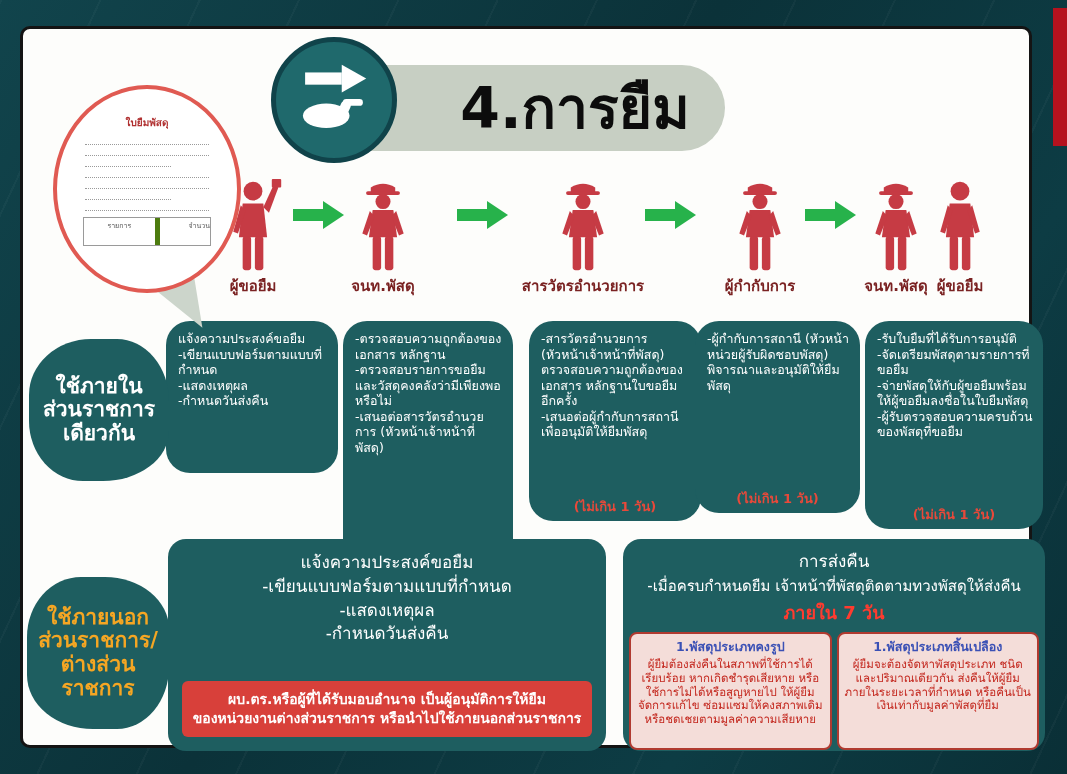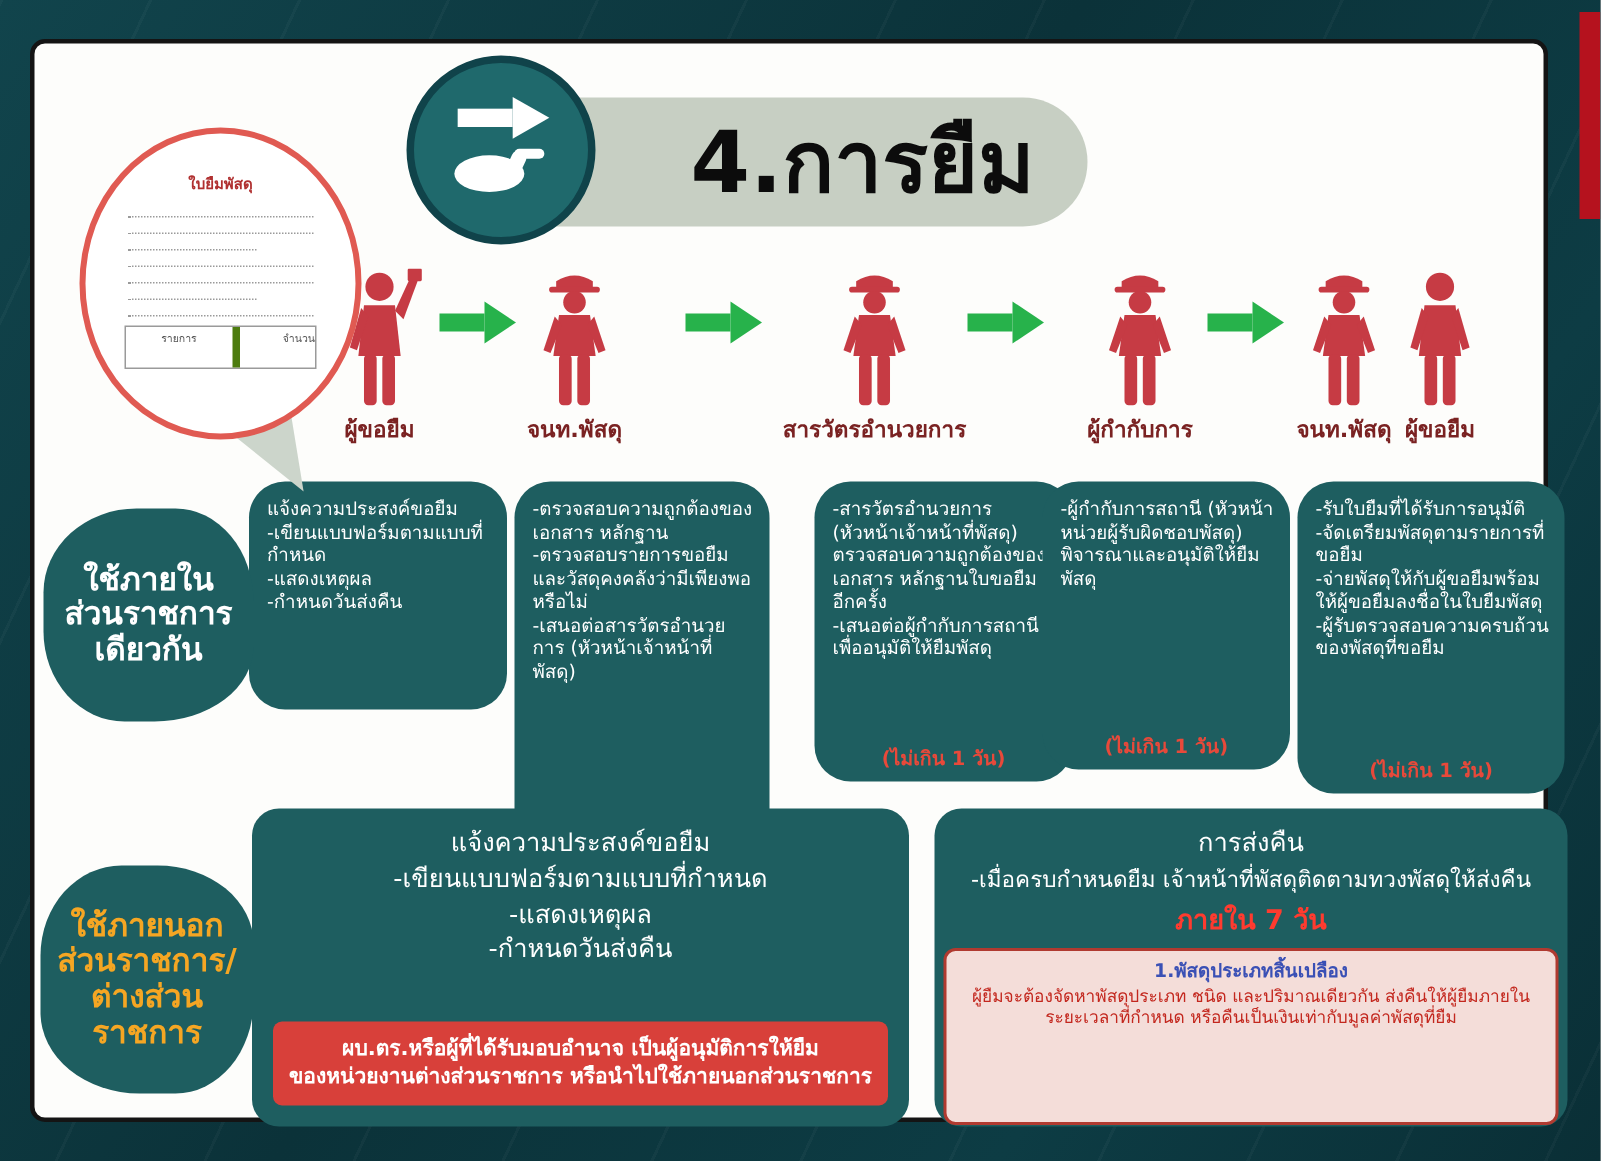--- a/index.html
+++ b/index.html
@@ -265,21 +265,21 @@
 -แสดงเหตุผล
 -กำหนดวันส่งคืน</div>
       <div class="step-note"></div>
     </div>
     <div class="step-box" style="left:320px; top:292px; width:170px; height:268px">
       <div class="step-text">-ตรวจสอบความถูกต้องของเอกสาร หลักฐาน
 -ตรวจสอบรายการขอยืมและวัสดุคงคลังว่ามีเพียงพอหรือไม่
 -เสนอต่อสารวัตรอำนวยการ (หัวหน้าเจ้าหน้าที่พัสดุ)</div>
       <div class="step-note">(ไม่เกิน 1 วัน)</div>
     </div>
-    <div class="step-box" style="left:520px; top:292px; width:172px; height:200px">
+    <div class="step-box" style="left:506px; top:292px; width:172px; height:200px">
       <div class="step-text">-สารวัตรอำนวยการ (หัวหน้าเจ้าหน้าที่พัสดุ) ตรวจสอบความถูกต้องของเอกสาร หลักฐานใบขอยืมอีกครั้ง
 -เสนอต่อผู้กำกับการสถานี เพื่ออนุมัติให้ยืมพัสดุ</div>
       <div class="step-note">(ไม่เกิน 1 วัน)</div>
     </div>
     <div class="step-box" style="left:672px; top:292px; width:165px; height:192px">
       <div class="step-text">-ผู้กำกับการสถานี (หัวหน้าหน่วยผู้รับผิดชอบพัสดุ) พิจารณาและอนุมัติให้ยืมพัสดุ</div>
       <div class="step-note">(ไม่เกิน 1 วัน)</div>
     </div>
     <div class="step-box" style="left:842px; top:292px; width:178px; height:208px">
       <div class="step-text">-รับใบยืมที่ได้รับการอนุมัติ
@@ -305,20 +305,24 @@
       <div class="approval-box">ผบ.ตร.หรือผู้ที่ได้รับมอบอำนาจ เป็นผู้อนุมัติการให้ยืม
 ของหน่วยงานต่างส่วนราชการ หรือนำไปใช้ภายนอกส่วนราชการ</div>
     </div>
 
     <div class="return-box">
       <div class="return-title">การส่งคืน</div>
       <div class="return-line">-เมื่อครบกำหนดยืม เจ้าหน้าที่พัสดุติดตามทวงพัสดุให้ส่งคืน</div>
       <div class="return-deadline">ภายใน 7 วัน</div>
       <div class="return-types">
         <div class="type-card">
+          <div class="type-title">1.พัสดุประเภทคงรูป</div>
+          <div class="type-body">ผู้ยืมต้องส่งคืนในสภาพที่ใช้การได้เรียบร้อย หากเกิดชำรุดเสียหาย หรือใช้การไม่ได้หรือสูญหายไป ให้ผู้ยืมจัดการแก้ไข ซ่อมแซมให้คงสภาพเดิม หรือชดเชยตามมูลค่าความเสียหาย</div>
+        </div>
+        <div class="type-card">
           <div class="type-title">1.พัสดุประเภทสิ้นเปลือง</div>
           <div class="type-body">ผู้ยืมจะต้องจัดหาพัสดุประเภท ชนิด และปริมาณเดียวกัน ส่งคืนให้ผู้ยืมภายในระยะเวลาที่กำหนด หรือคืนเป็นเงินเท่ากับมูลค่าพัสดุที่ยืม</div>
         </div>
       </div>
     </div>
 
   </div>
 
   <div class="red-stripe"></div>
 </div>

